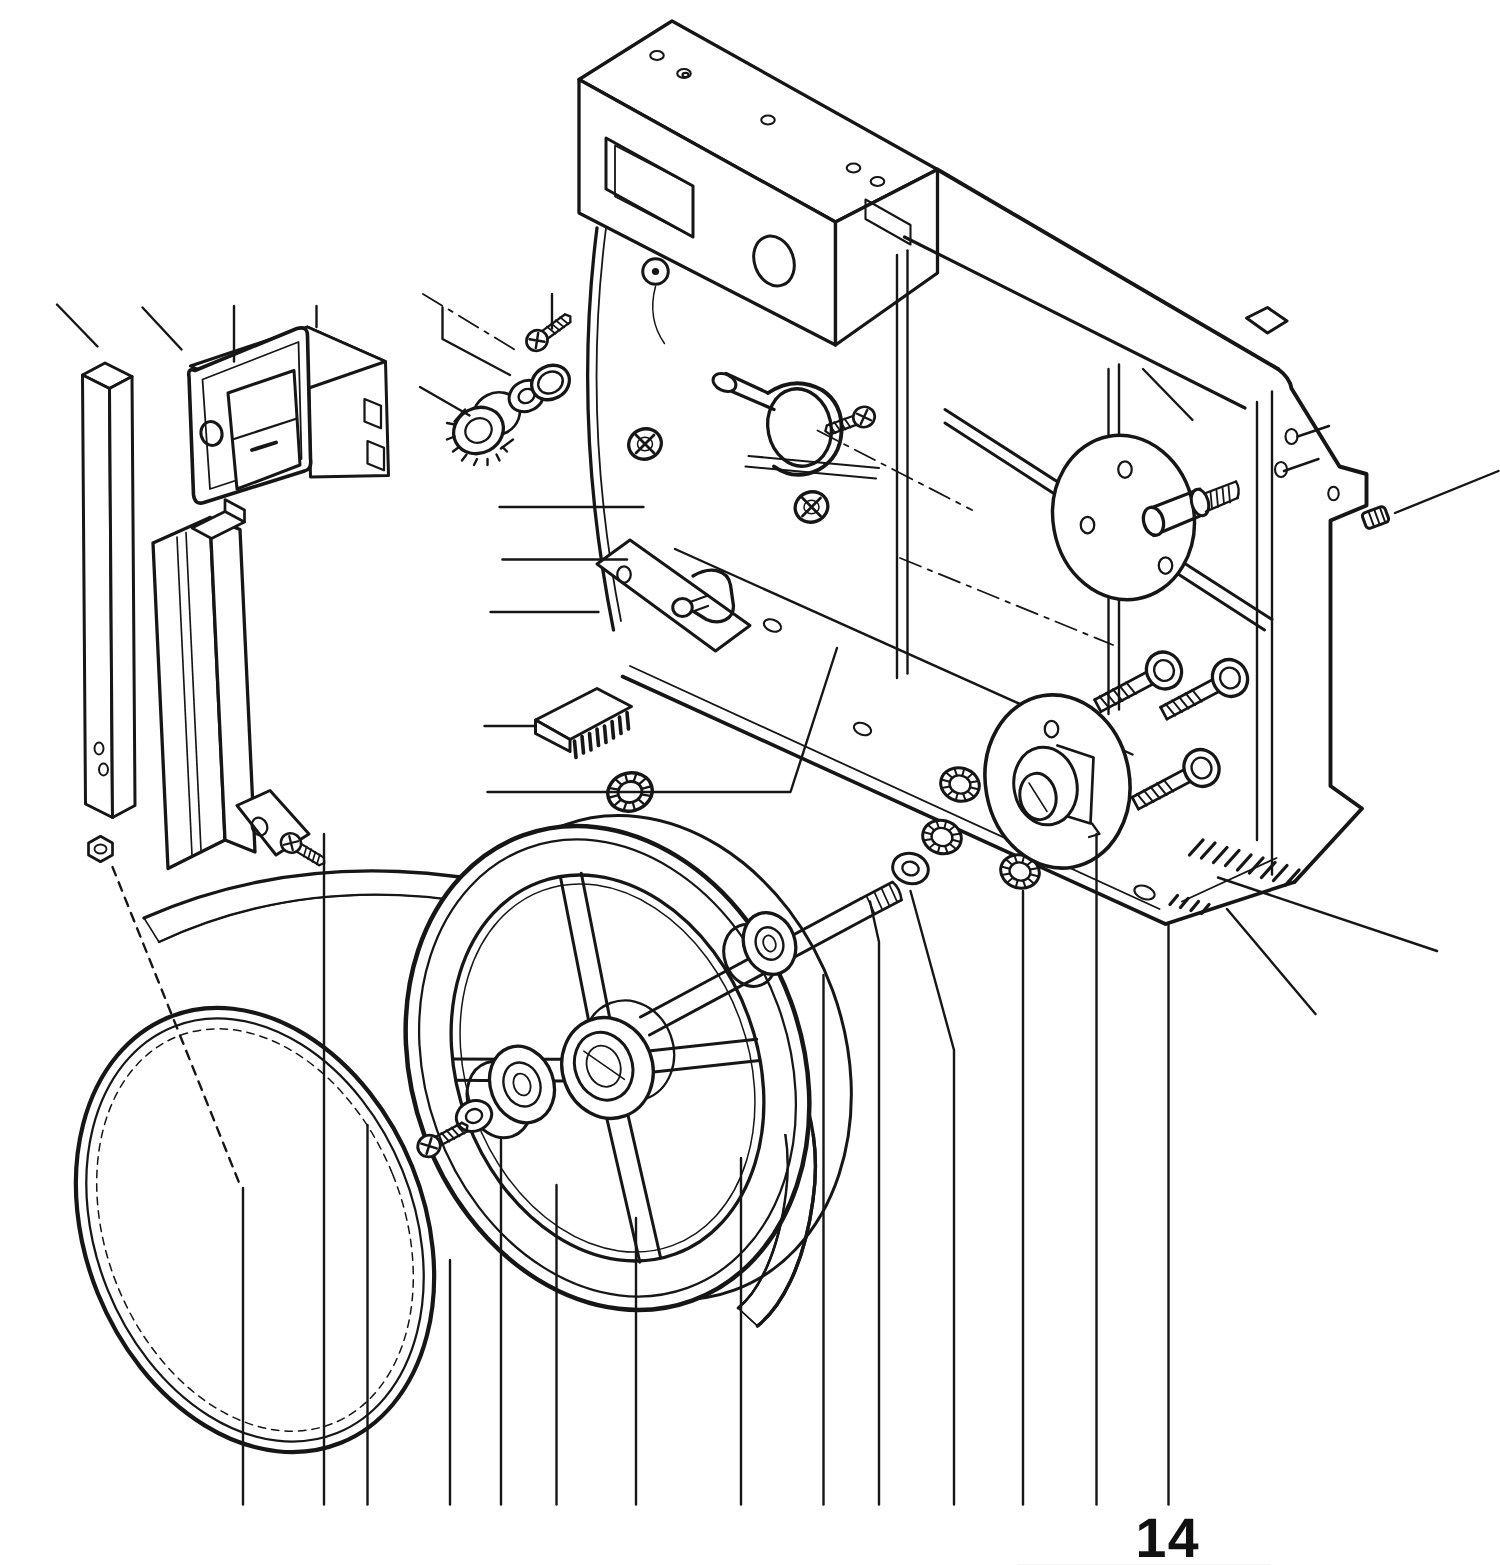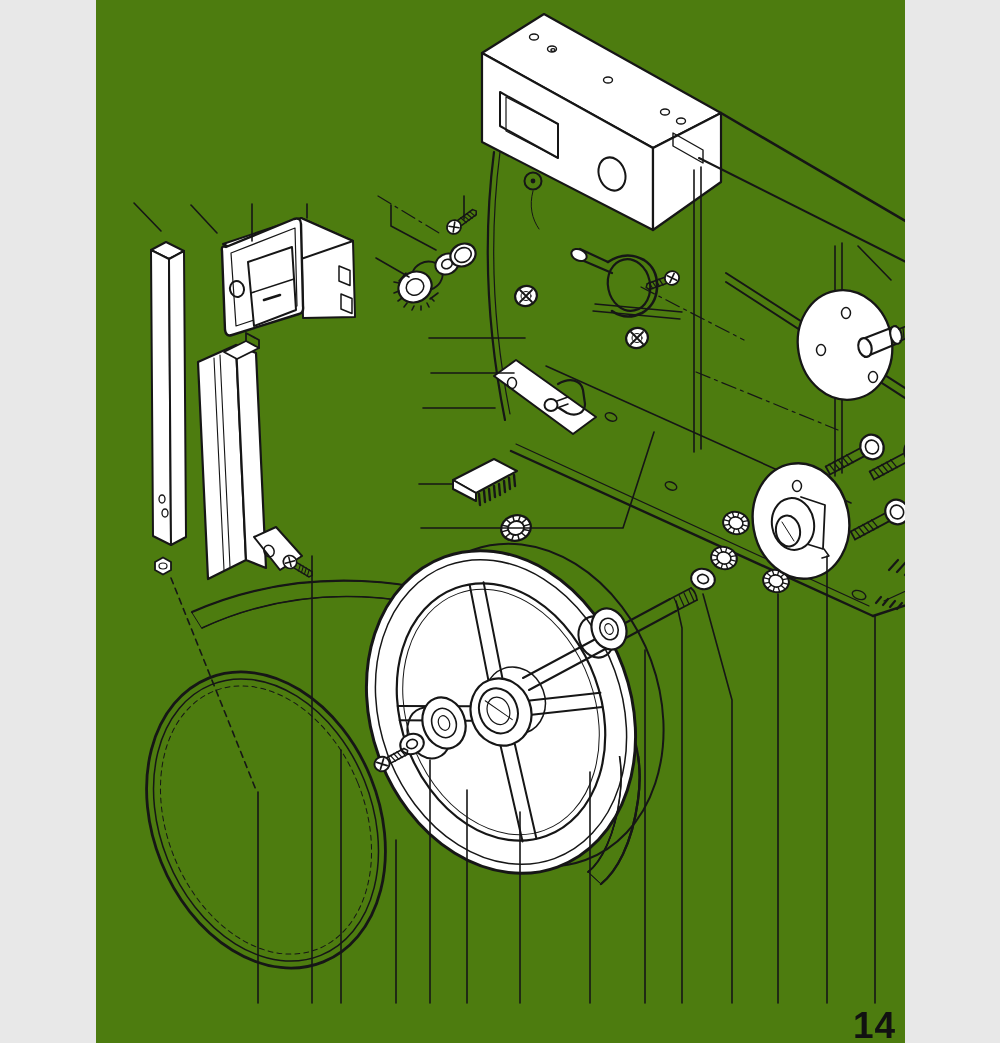--- a/index.html
+++ b/index.html
@@ -1,16 +1,16 @@
 <!DOCTYPE html>
 <html><head>
 <meta charset="utf-8">
 <style>
   html,body{margin:0;padding:0;background:#e8e8e8;}
-  .stage{position:relative;width:809px;height:1043px;background:#4d7c0f;margin:0 auto;overflow:hidden;
+  .stage{position:relative;width:1000px;height:1043px;background:#ffffff;margin:0 auto;overflow:hidden;
          font-family:"Liberation Sans", sans-serif;}
   svg{position:absolute;inset:0;}
   svg *{vector-effect:none;}
   .ln, path, ellipse, circle, rect, line, polyline, polygon{fill:none;stroke:#161616;stroke-linecap:round;stroke-linejoin:round;}
   .fw{fill:#ffffff;}
   .fb{fill:#161616;stroke:none;}
   text.figlabel{fill:#111111;stroke:none;font-weight:bold;font-size:37px;letter-spacing:1px;}
 </style>
 </head>
 <body>

